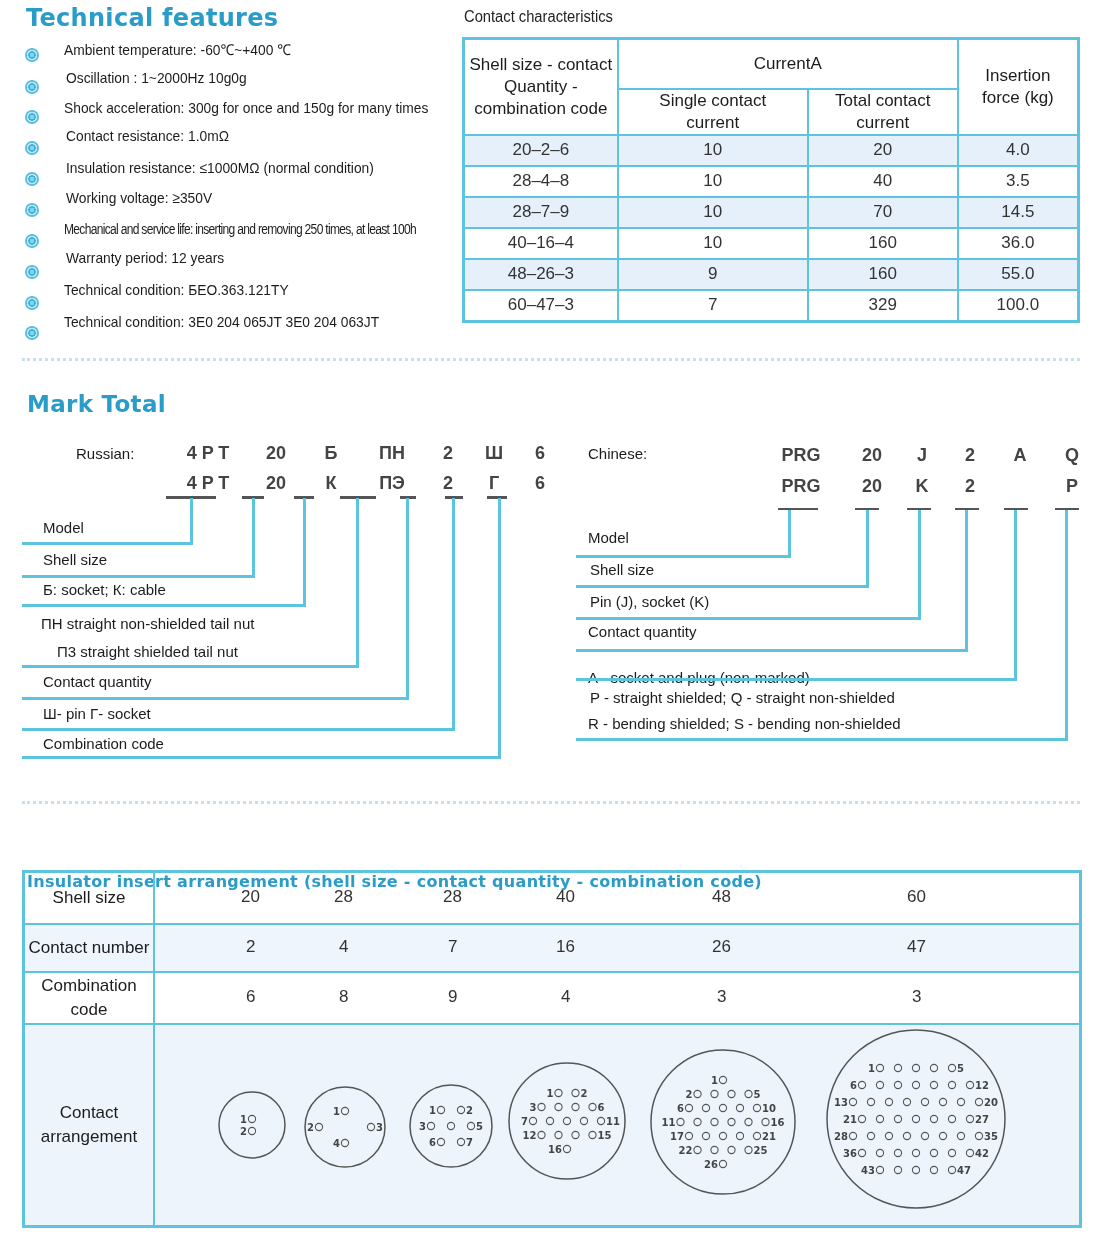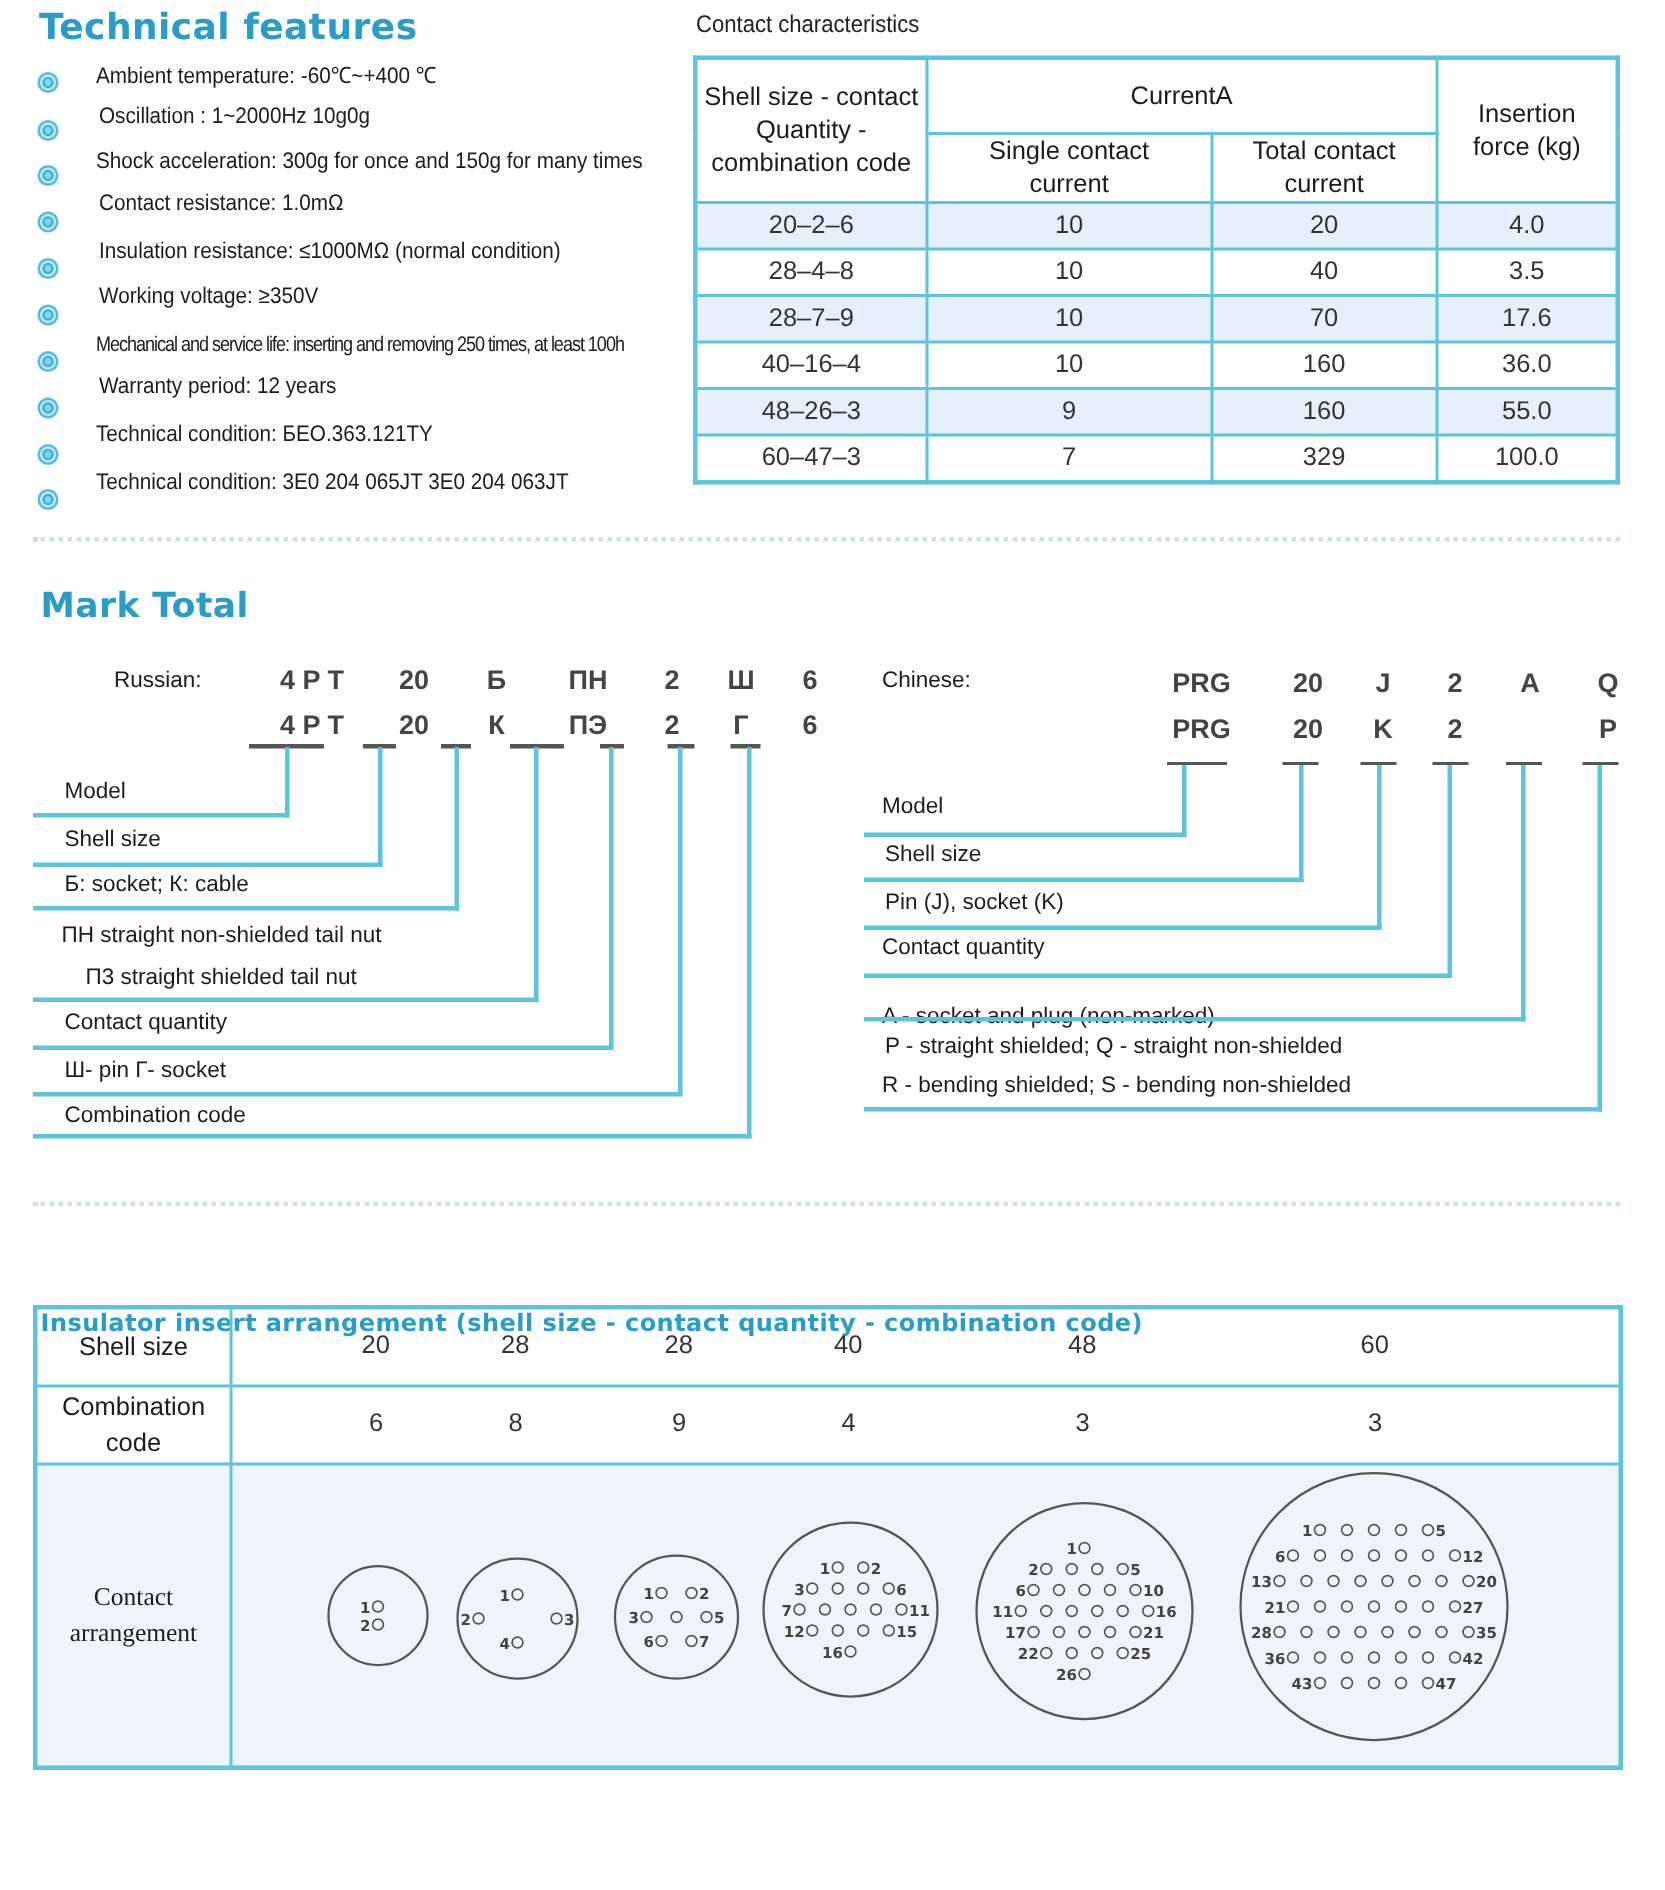--- a/index.html
+++ b/index.html
@@ -77,21 +77,21 @@
   <tr class="r">
     <td>28–4–8</td>
     <td>10</td>
     <td>40</td>
     <td>3.5</td>
   </tr>
   <tr class="r">
     <td>28–7–9</td>
     <td>10</td>
     <td>70</td>
-    <td>17.6</td>
+    <td>14.5</td>
   </tr>
   <tr class="r">
     <td>40–16–4</td>
     <td>10</td>
     <td>160</td>
     <td>36.0</td>
   </tr>
   <tr class="r">
     <td>48–26–3</td>
     <td>9</td>
@@ -228,33 +228,44 @@
     <td class="hd">Shell size</td>
     <td colspan="6" style="position:relative;">
       <span class="abs" style="left:86px;top:14px">20</span>
       <span class="abs" style="left:179px;top:14px">28</span>
       <span class="abs" style="left:288px;top:14px">28</span>
       <span class="abs" style="left:401px;top:14px">40</span>
       <span class="abs" style="left:557px;top:14px">48</span>
       <span class="abs" style="left:752px;top:14px">60</span>
     </td>
   </tr>
+  <tr class="s" style="height:48px">
+    <td class="hd">Contact number</td>
+    <td colspan="6" style="position:relative;">
+      <span class="abs" style="left:91px;top:12px">2</span>
+      <span class="abs" style="left:184px;top:12px">4</span>
+      <span class="abs" style="left:293px;top:12px">7</span>
+      <span class="abs" style="left:401px;top:12px">16</span>
+      <span class="abs" style="left:557px;top:12px">26</span>
+      <span class="abs" style="left:752px;top:12px">47</span>
+    </td>
+  </tr>
   <tr style="height:52px">
     <td class="hd">Combination code</td>
     <td colspan="6" style="position:relative;">
       <span class="abs" style="left:91px;top:14px">6</span>
       <span class="abs" style="left:184px;top:14px">8</span>
       <span class="abs" style="left:293px;top:14px">9</span>
       <span class="abs" style="left:406px;top:14px">4</span>
       <span class="abs" style="left:562px;top:14px">3</span>
       <span class="abs" style="left:757px;top:14px">3</span>
     </td>
   </tr>
   <tr style="height:200px">
-    <td class="hd arrcell" style="padding:0 14px;font-family:Liberation Serif, serif;">Contact arrangement</td>
+    <td class="hd arrcell" style="padding:0 14px;">Contact arrangement</td>
     <td colspan="6" class="arrcell" style="padding:0;">
       <svg id="arr-svg" width="924" height="200" style="display:block">
             <g>
               <circle cx="97" cy="100" r="33" fill="none" stroke="#555" stroke-width="1.5"></circle>
               <circle cx="97" cy="94" r="3.6" fill="none" stroke="#555" stroke-width="1.1"></circle>
               <text x="92" y="98" font-size="10" font-family="DejaVu Sans, sans-serif" font-weight="bold" fill="#444" text-anchor="end">1</text>
               <circle cx="97" cy="106" r="3.6" fill="none" stroke="#555" stroke-width="1.1"></circle>
               <text x="92" y="110" font-size="10" font-family="DejaVu Sans, sans-serif" font-weight="bold" fill="#444" text-anchor="end">2</text>
             </g>
             <g>

